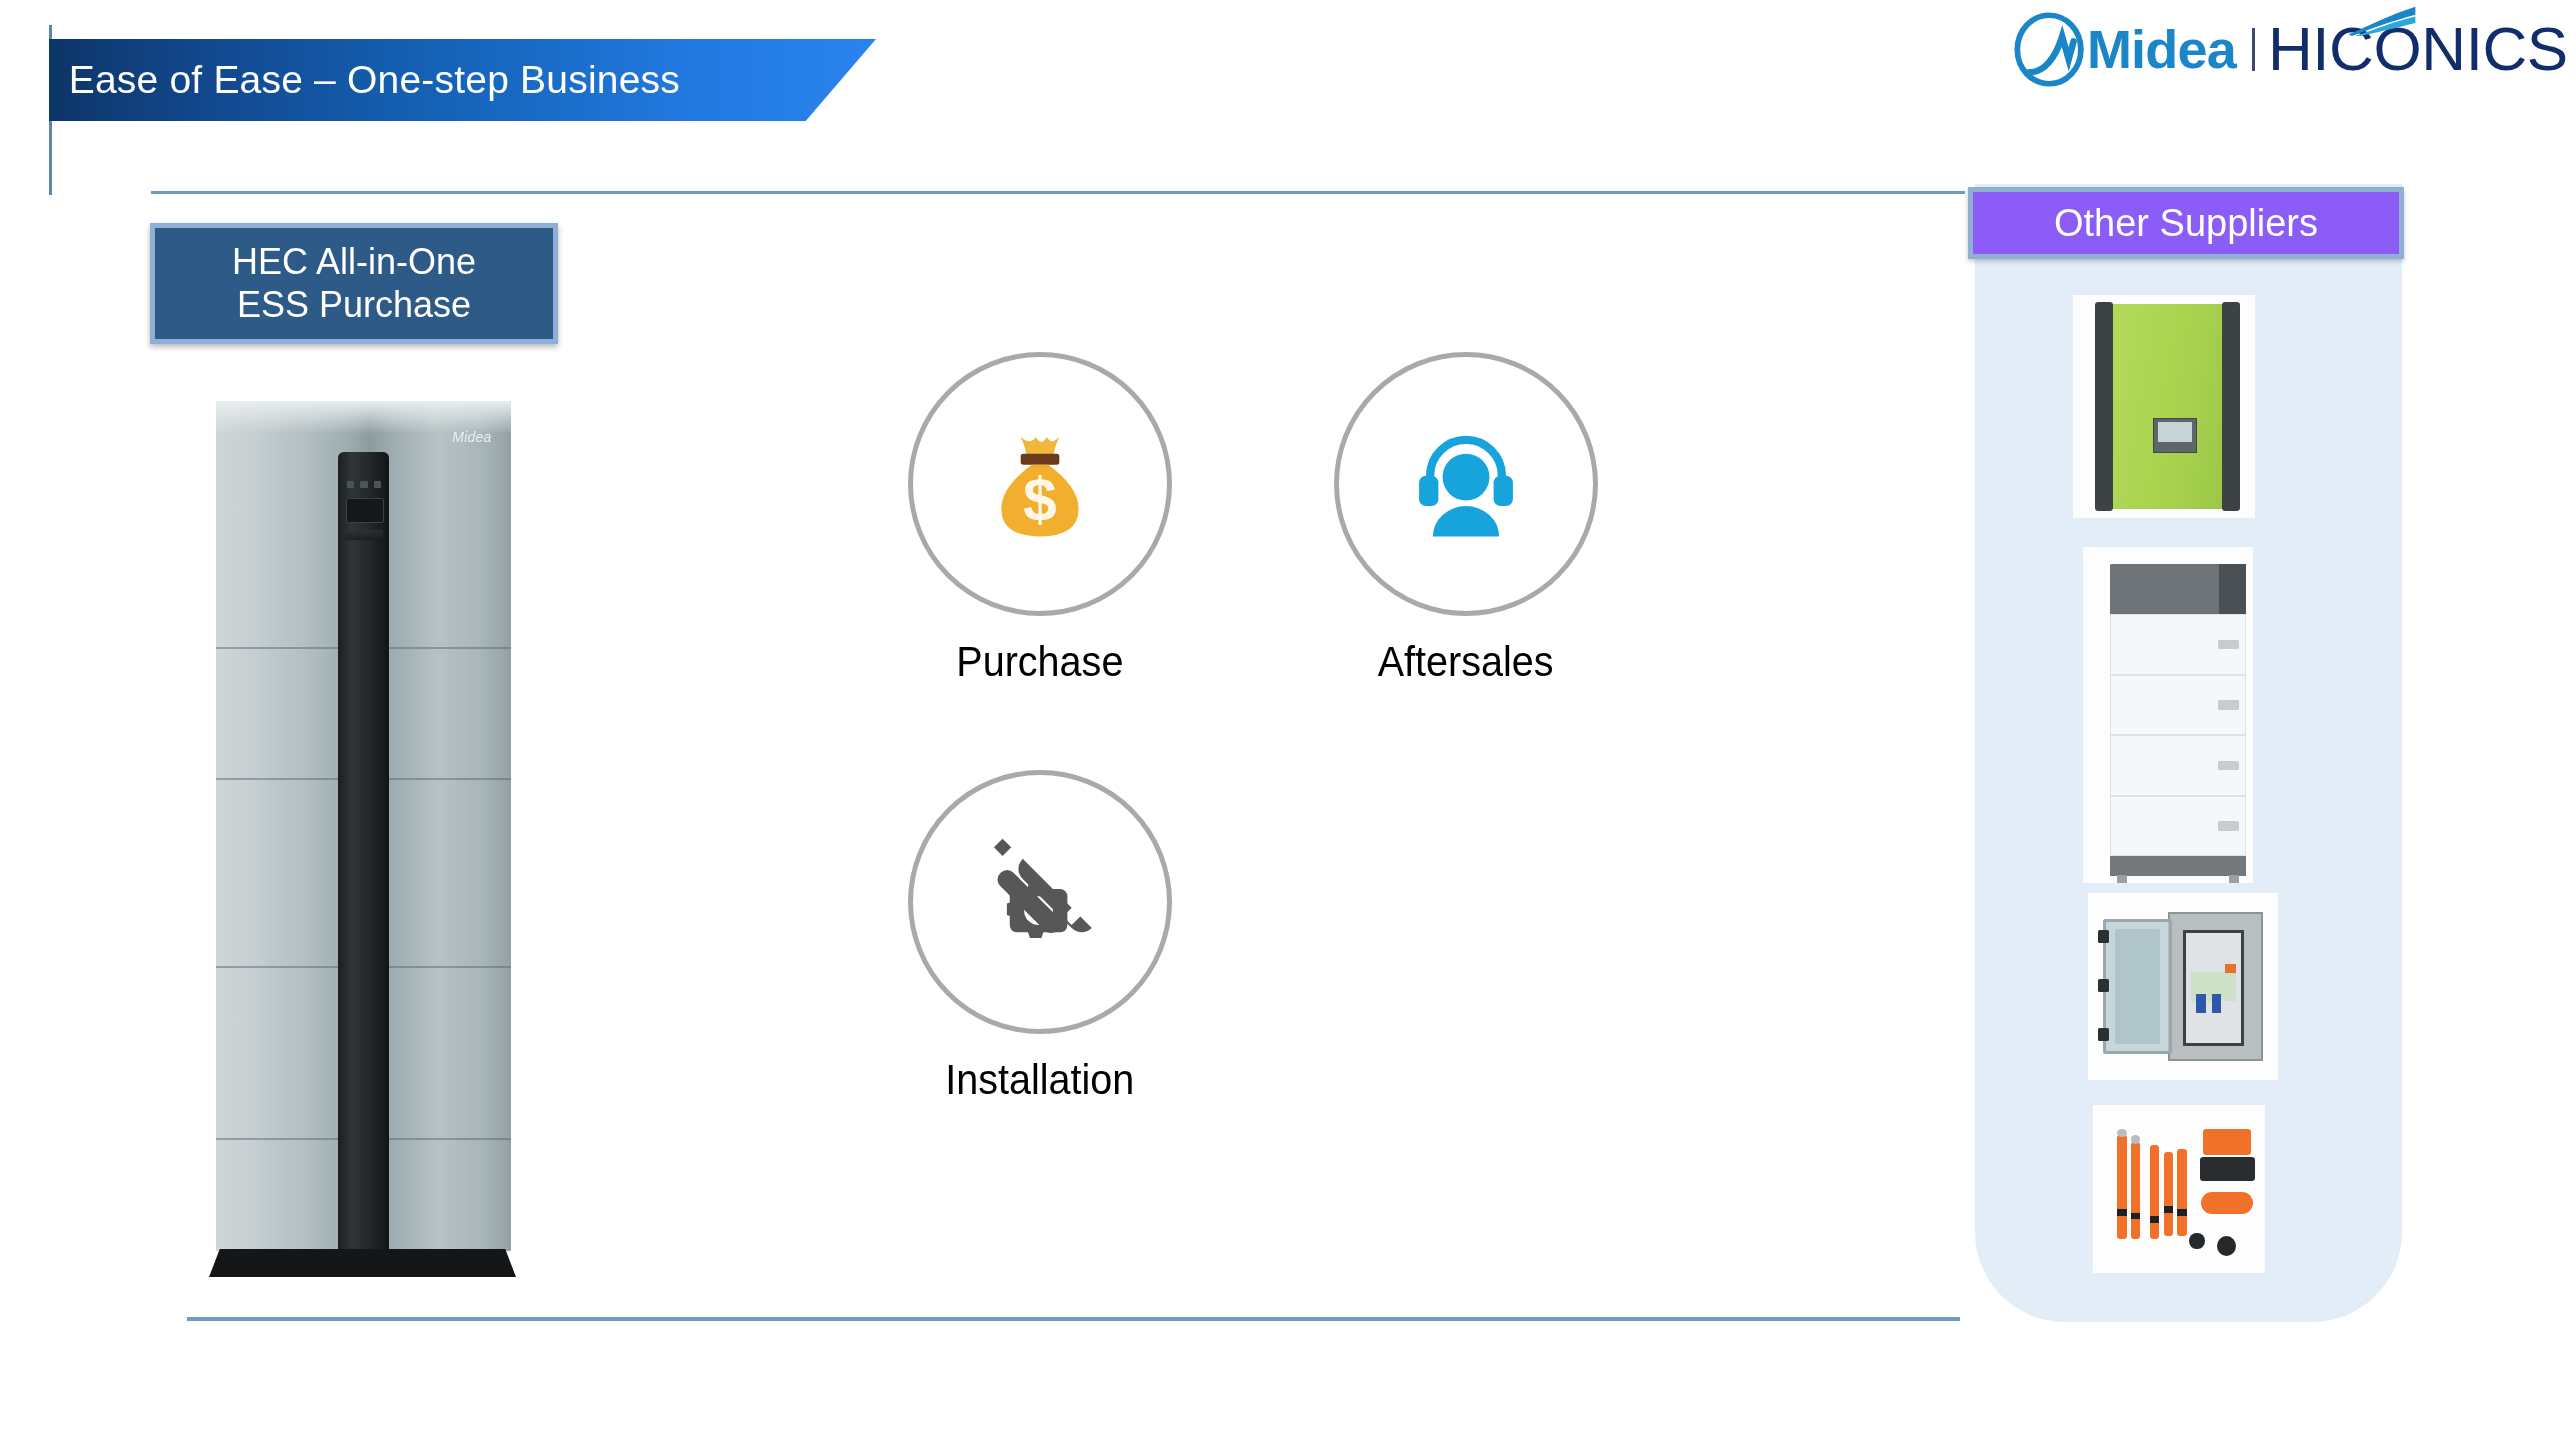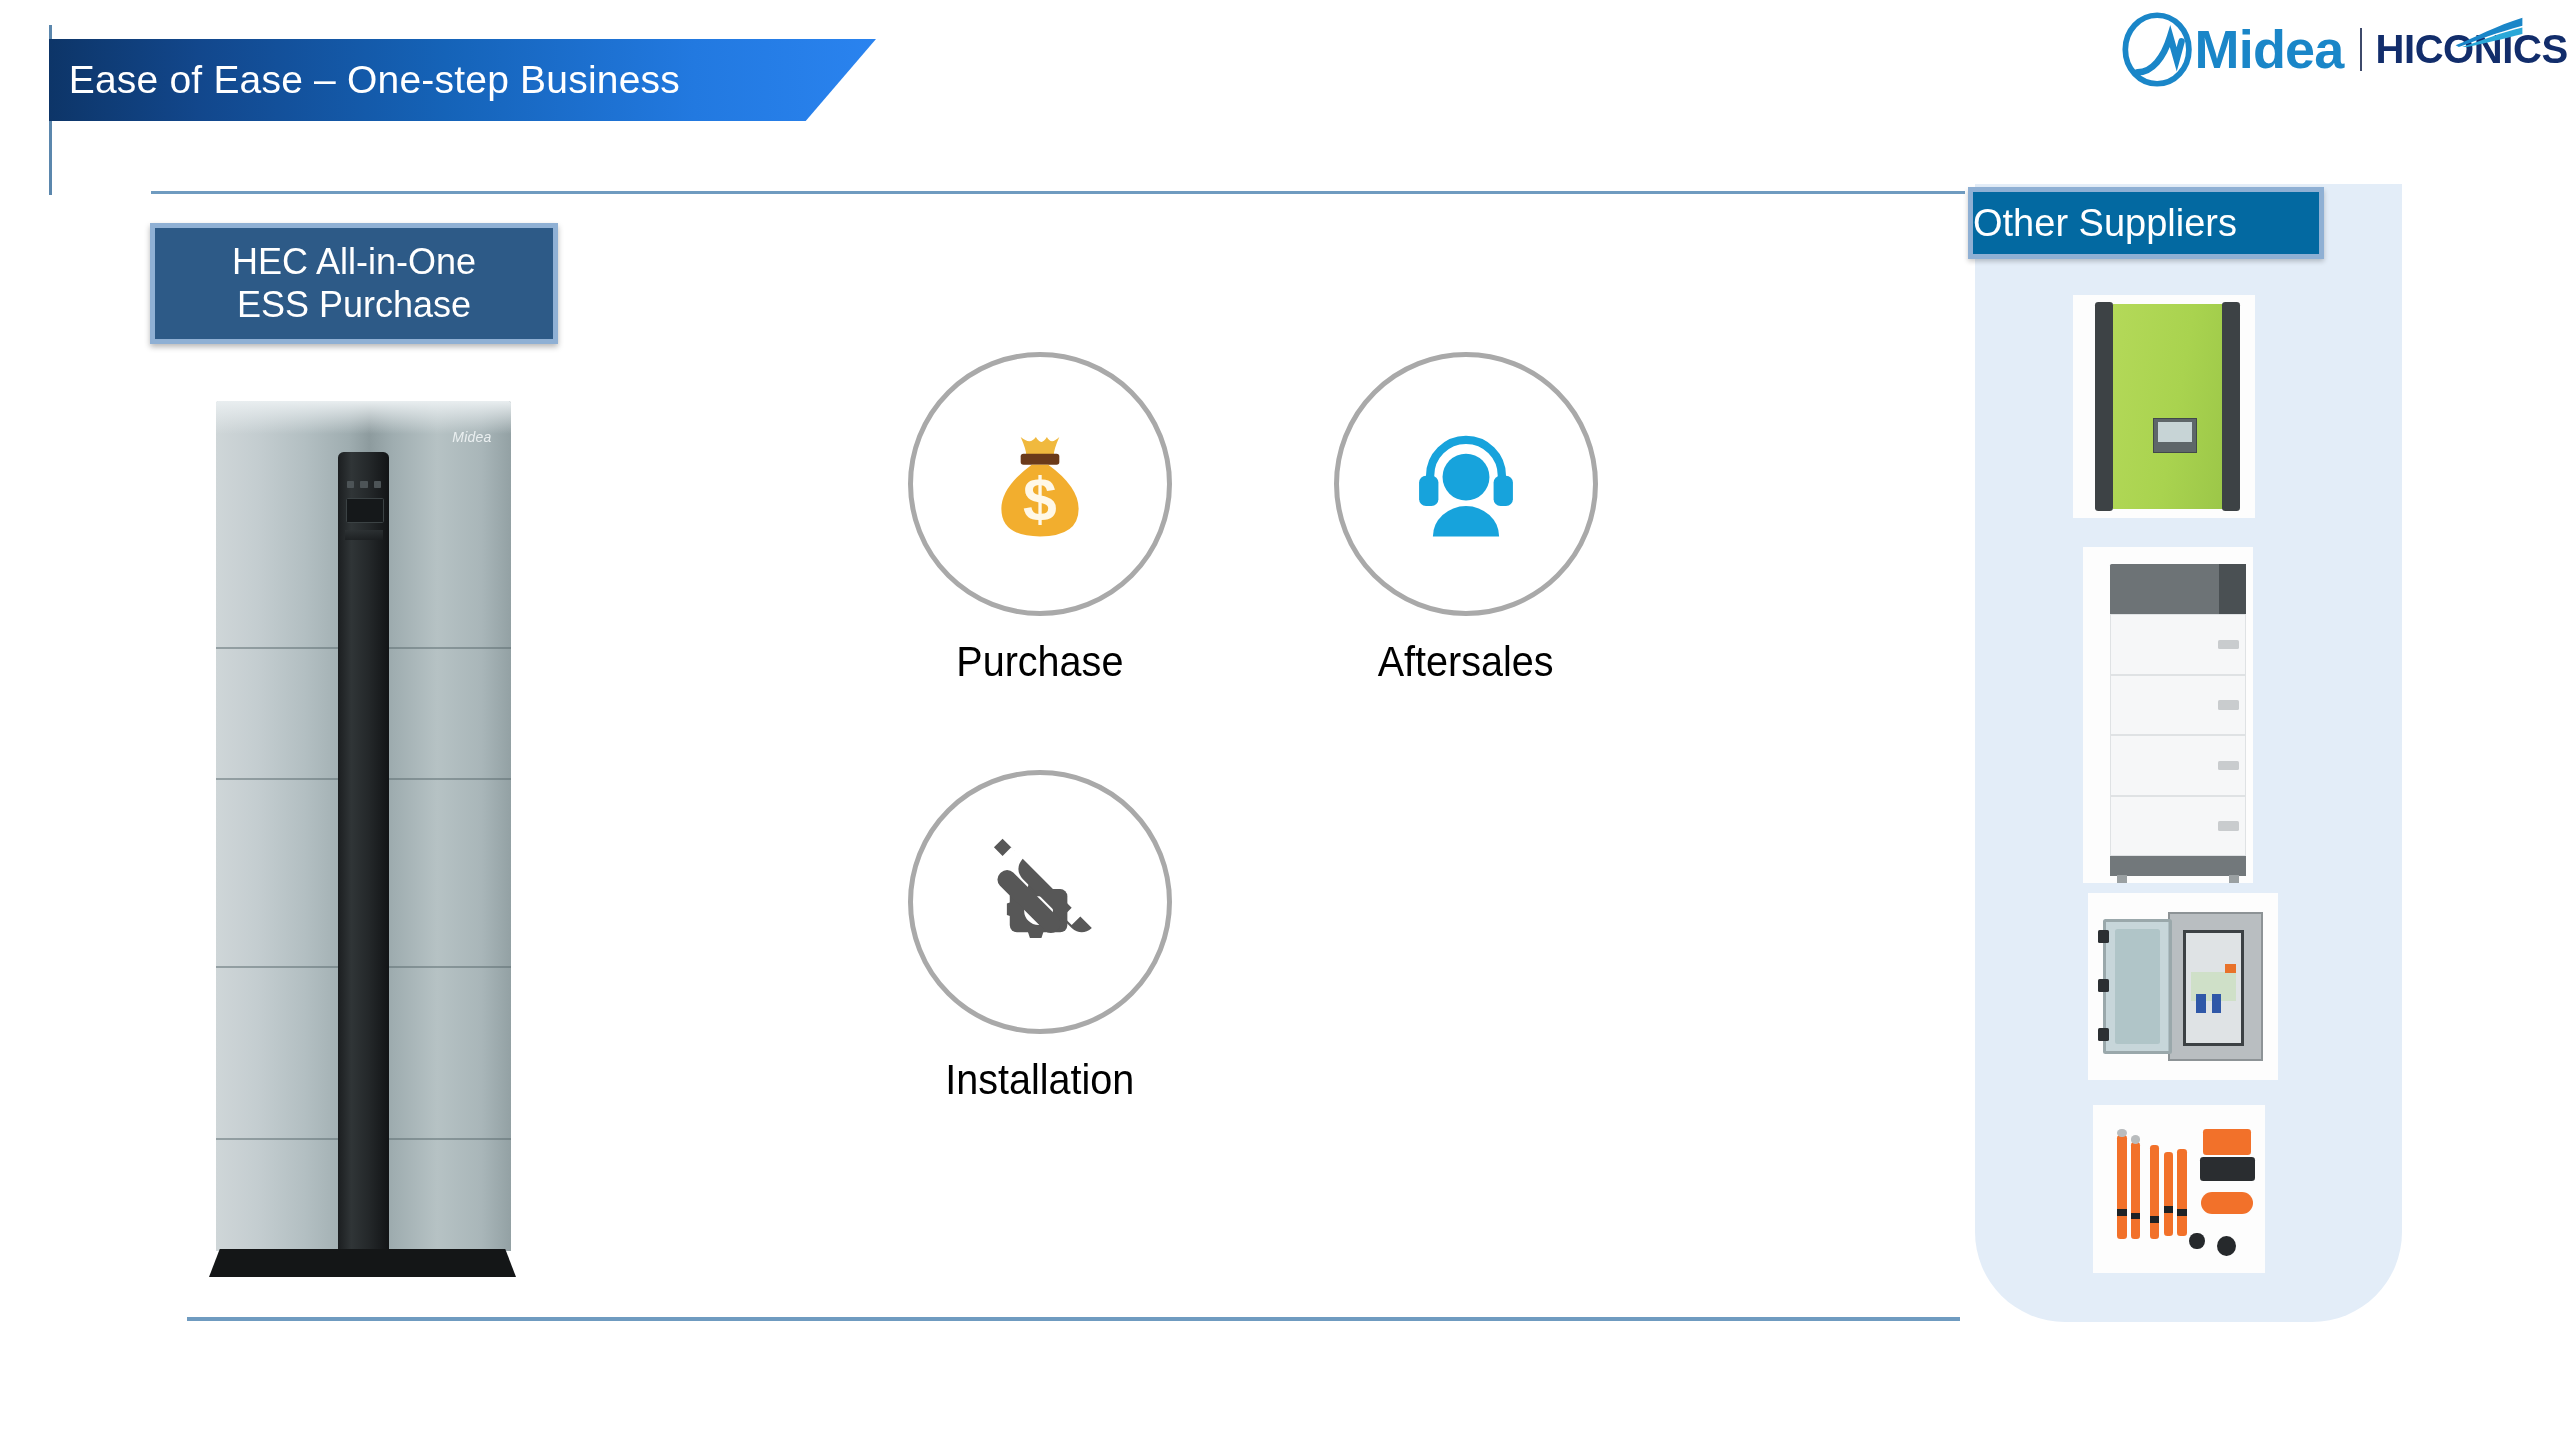--- a/index.html
+++ b/index.html
@@ -42,21 +42,21 @@
   .logo-mark{width:92px;height:75px;flex:0 0 auto;margin-right:-9.8px;}
   .logo-midea{
     font-size:54px;font-weight:bold;color:#1a86c8;
     letter-spacing:-0.8px;line-height:1;margin-left:-3.3px;
   }
   .logo-div{
     width:2.5px;height:43px;background:#3e4a6b;margin:0 13px 0 16.4px;
   }
   .logo-hic-wrap{position:relative;}
   .logo-hic{
-    font-size:40px;font-weight:bold;color:#122d6b;
+    font-size:62px;font-weight:normal;color:#122d6b;
     letter-spacing:-0.4px;line-height:1;
   }
   .logo-wave{position:absolute;left:79px;top:-13px;width:70px;height:31px;}
 
   
   .hec-box{
     position:absolute;left:150px;top:223px;width:408px;height:121px;
     background:#2d5a87;
     border:5.7px solid #8fb0d4;
     box-sizing:border-box;
@@ -133,23 +133,23 @@
     transform:scaleX(.92);transform-origin:center;
   }
 
   
   .sup-panel{
     position:absolute;left:1975px;top:184px;width:427px;height:1138px;
     background:#e3edf8;
     border-radius:0 0 90px 90px;
   }
   .sup-header{
-    position:absolute;left:1968px;top:187px;width:356px;height:72px;
-    background:#0369a1;border:5.7px solid #8fb0d4;box-sizing:border-box;
-    display:flex;align-items:center;justify-content:flex-start;
+    position:absolute;left:1968px;top:187px;width:436px;height:72px;
+    background:#8b5cf6;border:5.7px solid #8fb0d4;box-sizing:border-box;
+    display:flex;align-items:center;justify-content:center;
     box-shadow:0 2.5px 4.9px rgba(0,0,0,.22);
   }
   .sup-header-title{color:#fff;font-size:38px;white-space:nowrap;}
 
   .sup-item{position:absolute;background:#fdfdfd;overflow:hidden;}
   .sup-1{left:2073px;top:295px;width:182px;height:223px;}
   .sup-2{left:2083px;top:547px;width:170px;height:336px;}
   .sup-3{left:2088px;top:893px;width:190px;height:187px;}
   .sup-4{left:2093px;top:1105px;width:172px;height:168px;}
 

